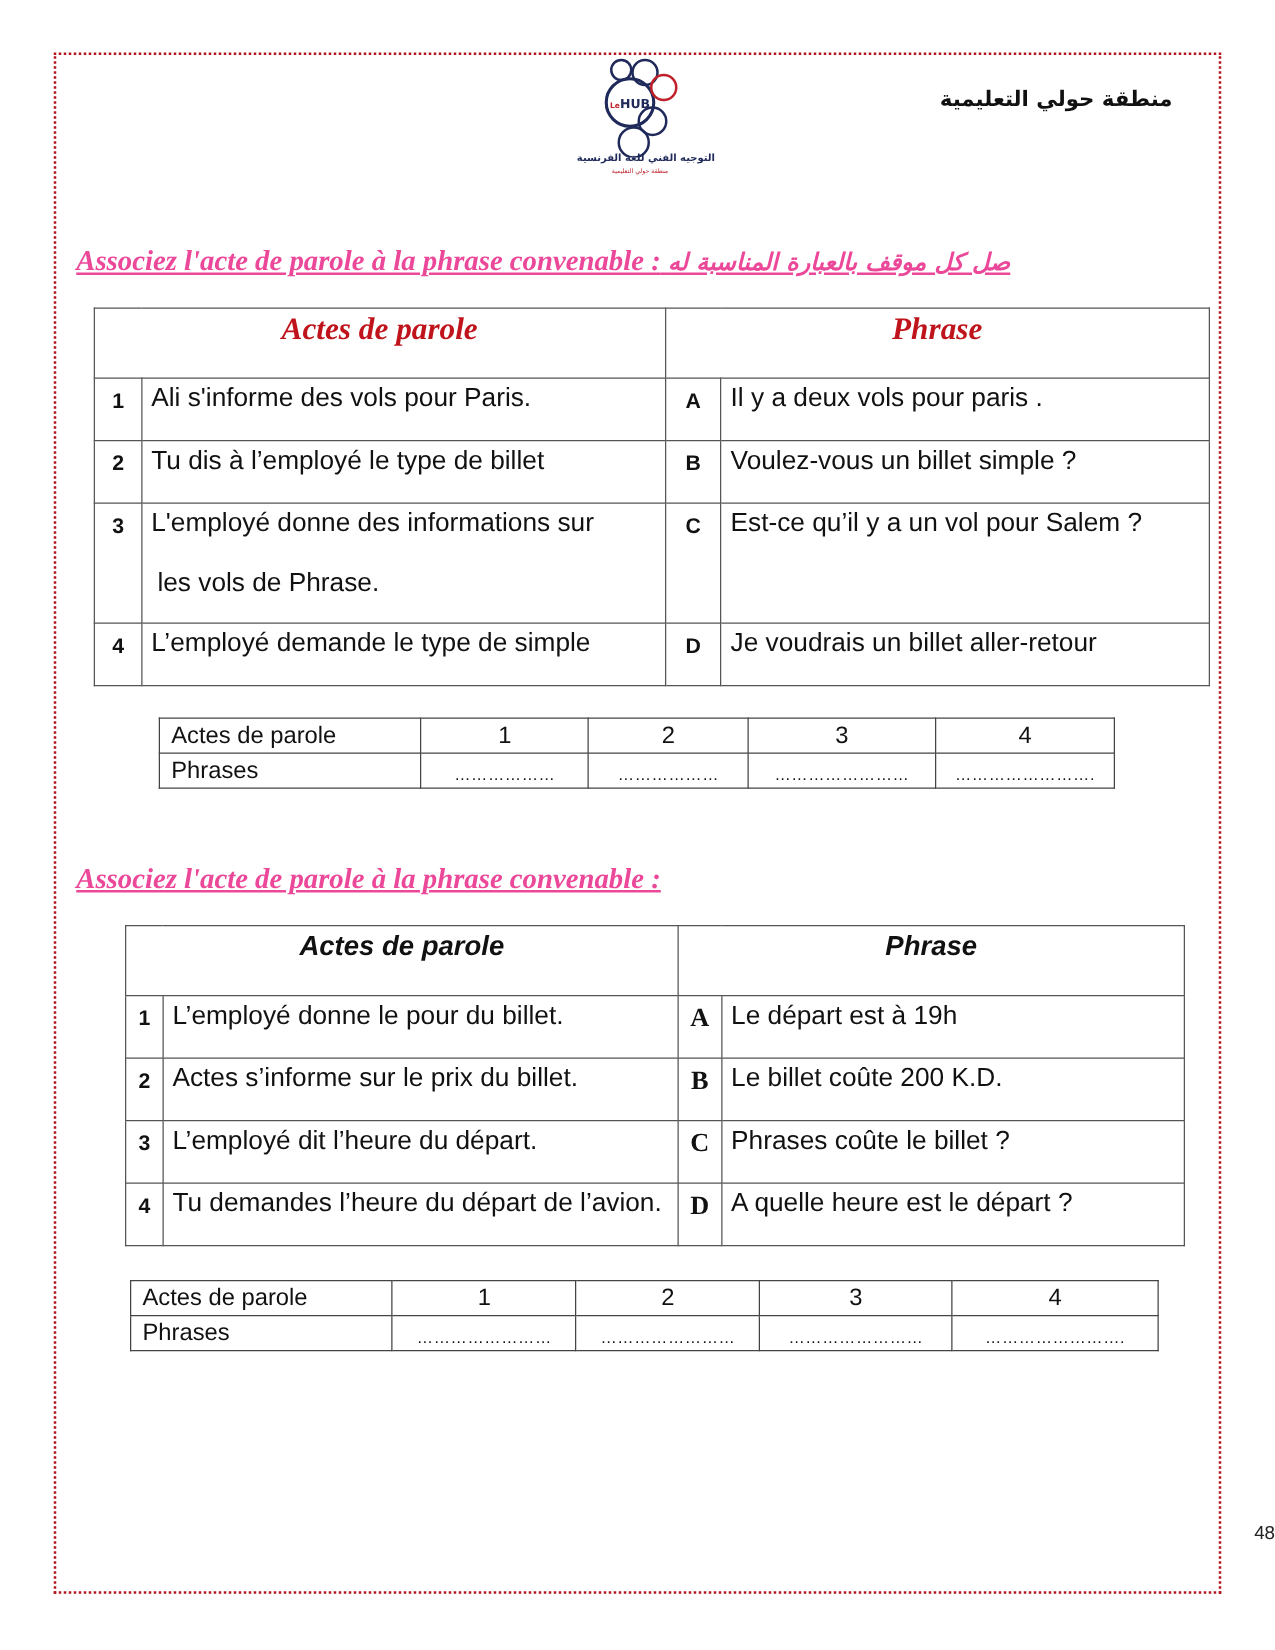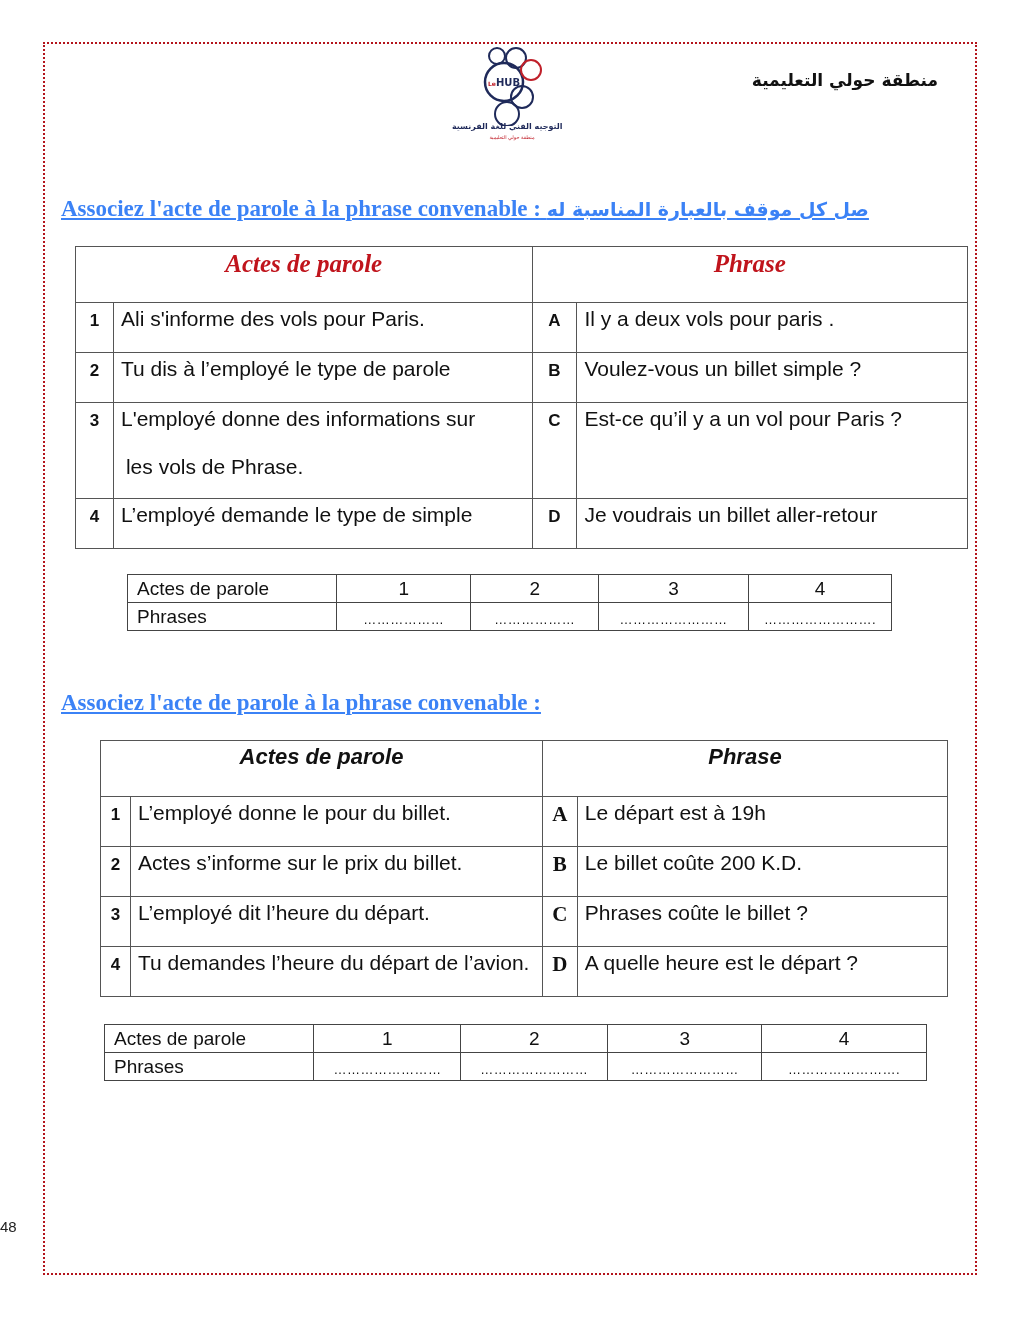--- a/index.html
+++ b/index.html
@@ -3,48 +3,48 @@
 <meta charset="utf-8">
 <style>
   html, body { margin: 0; padding: 0; background: #ffffff; }
   body { width: 1020px; height: 1320px; position: relative; overflow: hidden; font-family: "Liberation Serif", serif; color: #111; }
 
   .frame { position: absolute; left: 43px; top: 42px; width: 934px; height: 1233px;
            border: 2px dotted #b4141c; box-sizing: border-box; }
 
   .logo { position: absolute; left: 452px; top: 46px; width: 120px; height: 100px; }
   .logo svg { display: block; }
-  .logo-caption { position: absolute; left: 452px; top: 122px; width: 120px; text-align: left;
+  .logo-caption { position: absolute; left: 452px; top: 122px; width: 120px; text-align: right;
                   font-family: "DejaVu Sans", sans-serif; font-size: 8px; font-weight: bold; color: #1f2a5a; direction: rtl; }
   .logo-sub { position: absolute; left: 452px; top: 134px; width: 120px; text-align: center;
               font-family: "DejaVu Sans", sans-serif; font-size: 5px; color: #c0202a; direction: rtl; }
 
   .region { position: absolute; right: 82px; top: 70px; font-family: "DejaVu Sans", sans-serif;
             font-size: 17px; font-weight: bold; direction: rtl; color: #111; }
 
   .heading { position: absolute; left: 61px; font-family: "Liberation Serif", serif; font-weight: bold;
-             font-size: 23px; color: #3b82f6; text-decoration: underline; white-space: nowrap; }
+             font-size: 23px; color: #ec4899; text-decoration: underline; white-space: nowrap; font-style: italic; }
   .heading .ar { font-family: "DejaVu Sans", sans-serif; font-size: 19px; }
 
   table { border-collapse: collapse; position: absolute; border-radius: 32px; }
   .big td, .big th { border: 1.3px solid #555; vertical-align: top; }
   .big th { height: 51px; font-weight: bold; font-style: italic; text-align: center; vertical-align: top; padding-top: 3px; }
   .big1 th { font-family: "Liberation Serif", serif; font-size: 25px; color: #c0141c; }
   .big2 th { font-family: "Liberation Sans", sans-serif; font-size: 22px; color: #111; }
   .big td.num { font-family: "Liberation Sans", sans-serif; font-weight: bold; font-size: 17px; text-align: center; padding-top: 8px; }
   .big2 td.let { font-family: "Liberation Serif", serif; font-weight: bold; font-size: 21px; text-align: center; padding-top: 5px; }
   .big1 td.let { font-family: "Liberation Sans", sans-serif; font-weight: bold; font-size: 17px; text-align: center; padding-top: 8px; }
   .big td.txt { font-family: Liberation Sans, sans-serif; font-size: 21px; padding: 4px 6px 0 7px; line-height: 24px; }
 
   .small td { border: 1.3px solid #444; font-family: "Liberation Sans", sans-serif; font-size: 19px; height: 27px;
               padding: 0 9px; text-align: center; line-height: 26px; }
   .small td.lbl { text-align: left; }
   .small td.dots { font-size: 13px; letter-spacing: 0.5px; vertical-align: bottom; line-height: 20px; }
 
-  .pagenum { position: absolute; left: 0; width: 1020px; top: 1218px; text-align: left;
+  .pagenum { position: absolute; left: 0; width: 1020px; top: 1218px; text-align: right;
              font-family: "Liberation Sans", sans-serif; font-size: 15px; color: #222; }
 </style>
 </head>
 <body>
 
 <div class="frame"></div>
 
 <div class="logo">
   <svg width="120" height="80" viewBox="0 0 120 80">
     <circle cx="45" cy="10" r="8" fill="none" stroke="#1f2a5a" stroke-width="2"></circle>
@@ -80,32 +80,32 @@
     <th colspan="2">Phrase</th>
   </tr>
   <tr style="height:50px">
     <td class="num">1</td>
     <td class="txt">Ali s'informe des vols pour Paris.</td>
     <td class="let">A</td>
     <td class="txt">Il y a deux vols pour paris .</td>
   </tr>
   <tr style="height:50px">
     <td class="num">2</td>
-    <td class="txt">Tu dis à l’employé le type de parole</td>
+    <td class="txt">Tu dis à l’employé le type de billet</td>
     <td class="let">B</td>
     <td class="txt">Voulez-vous un billet simple ?</td>
   </tr>
   <tr style="height:96px">
     <td class="num">3</td>
     <td class="txt">
       <div>L'employé donne des informations sur</div>
       <div style="margin-top:24px; padding-left:5px;">les vols de Phrase.</div>
     </td>
     <td class="let">C</td>
-    <td class="txt">Est-ce qu’il y a un vol pour Paris ?</td>
+    <td class="txt">Est-ce qu’il y a un vol pour Salem ?</td>
   </tr>
   <tr style="height:50px">
     <td class="num">4</td>
     <td class="txt">L’employé demande le type de simple</td>
     <td class="let">D</td>
     <td class="txt">Je voudrais un billet aller-retour</td>
   </tr>
 </tbody>
   </table>
 

